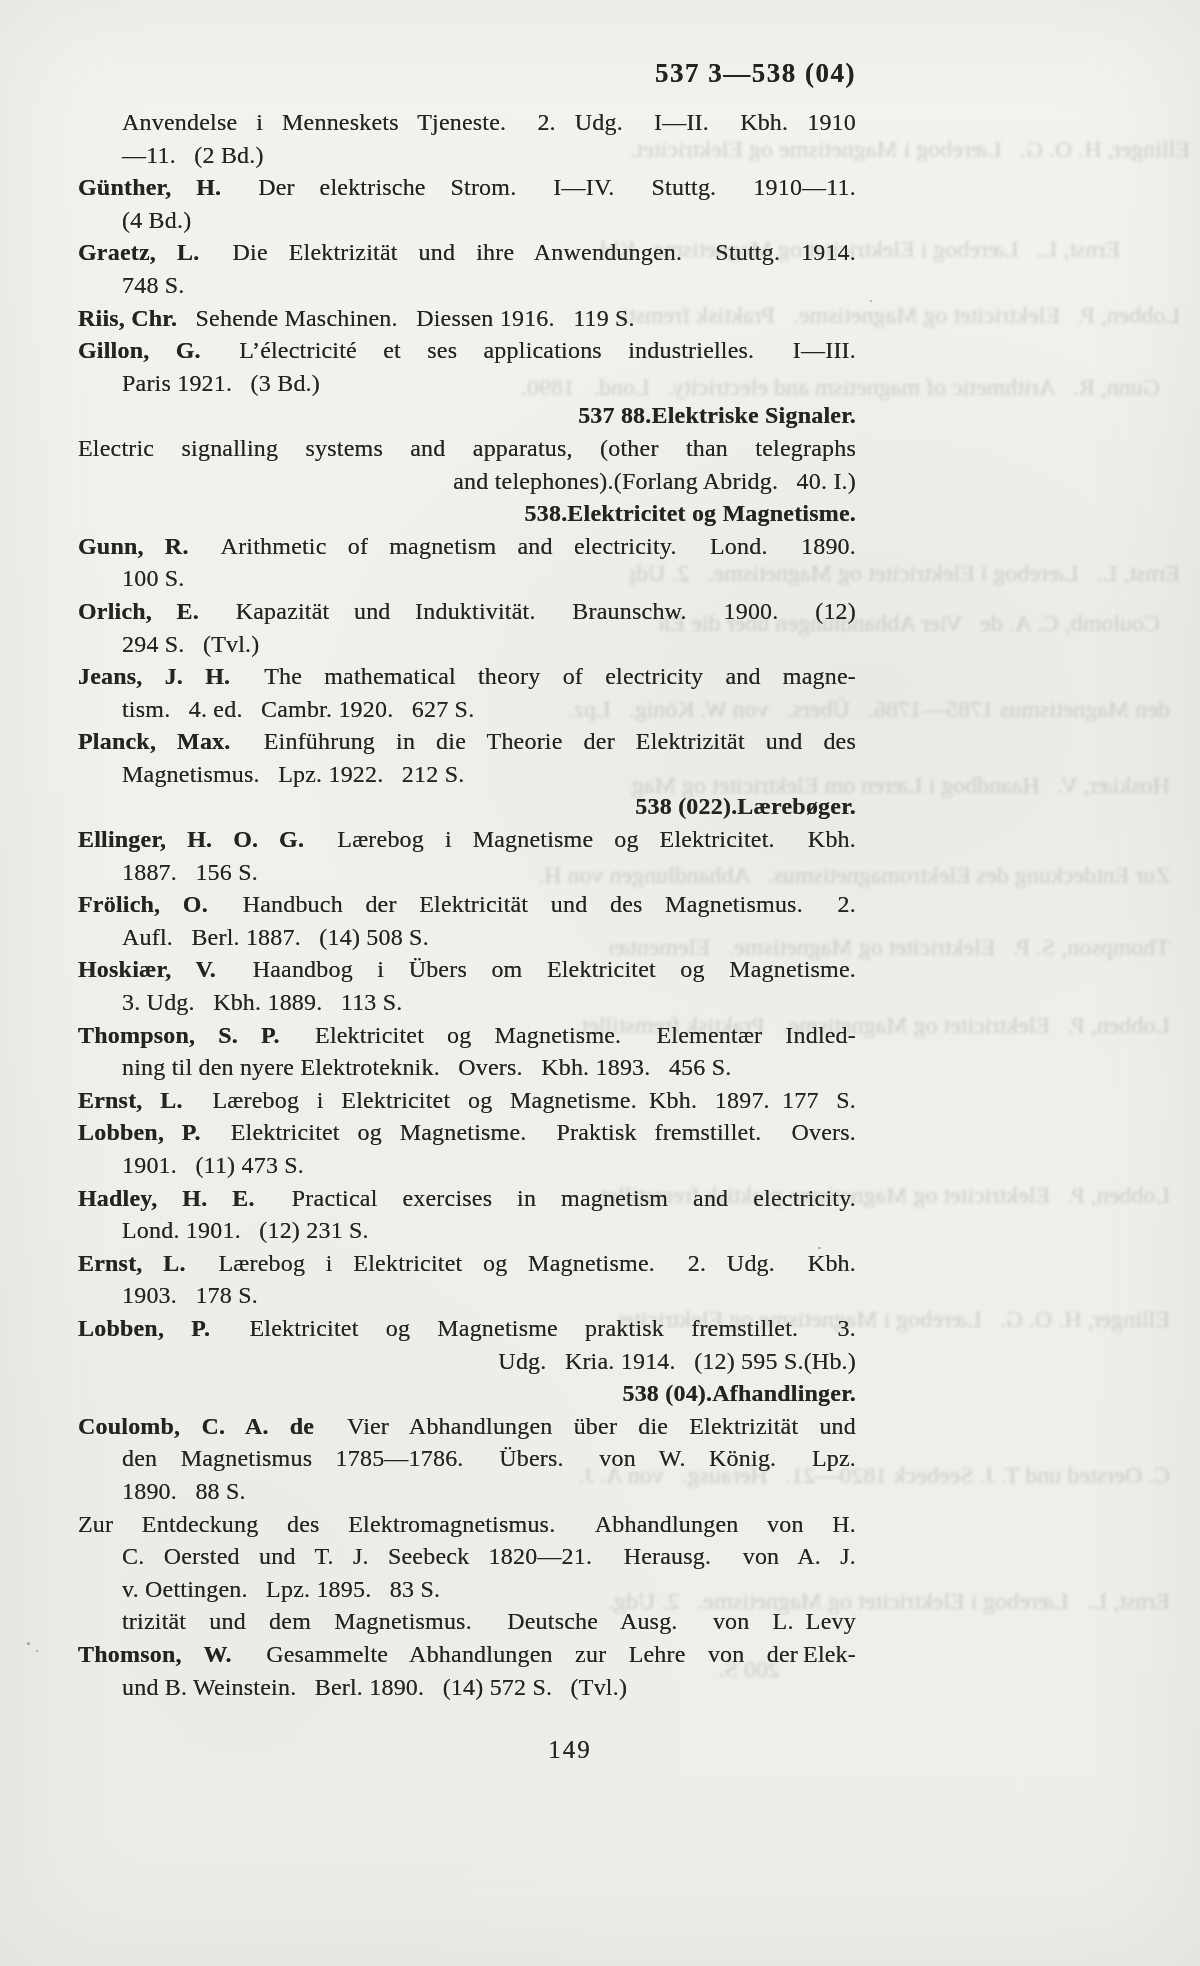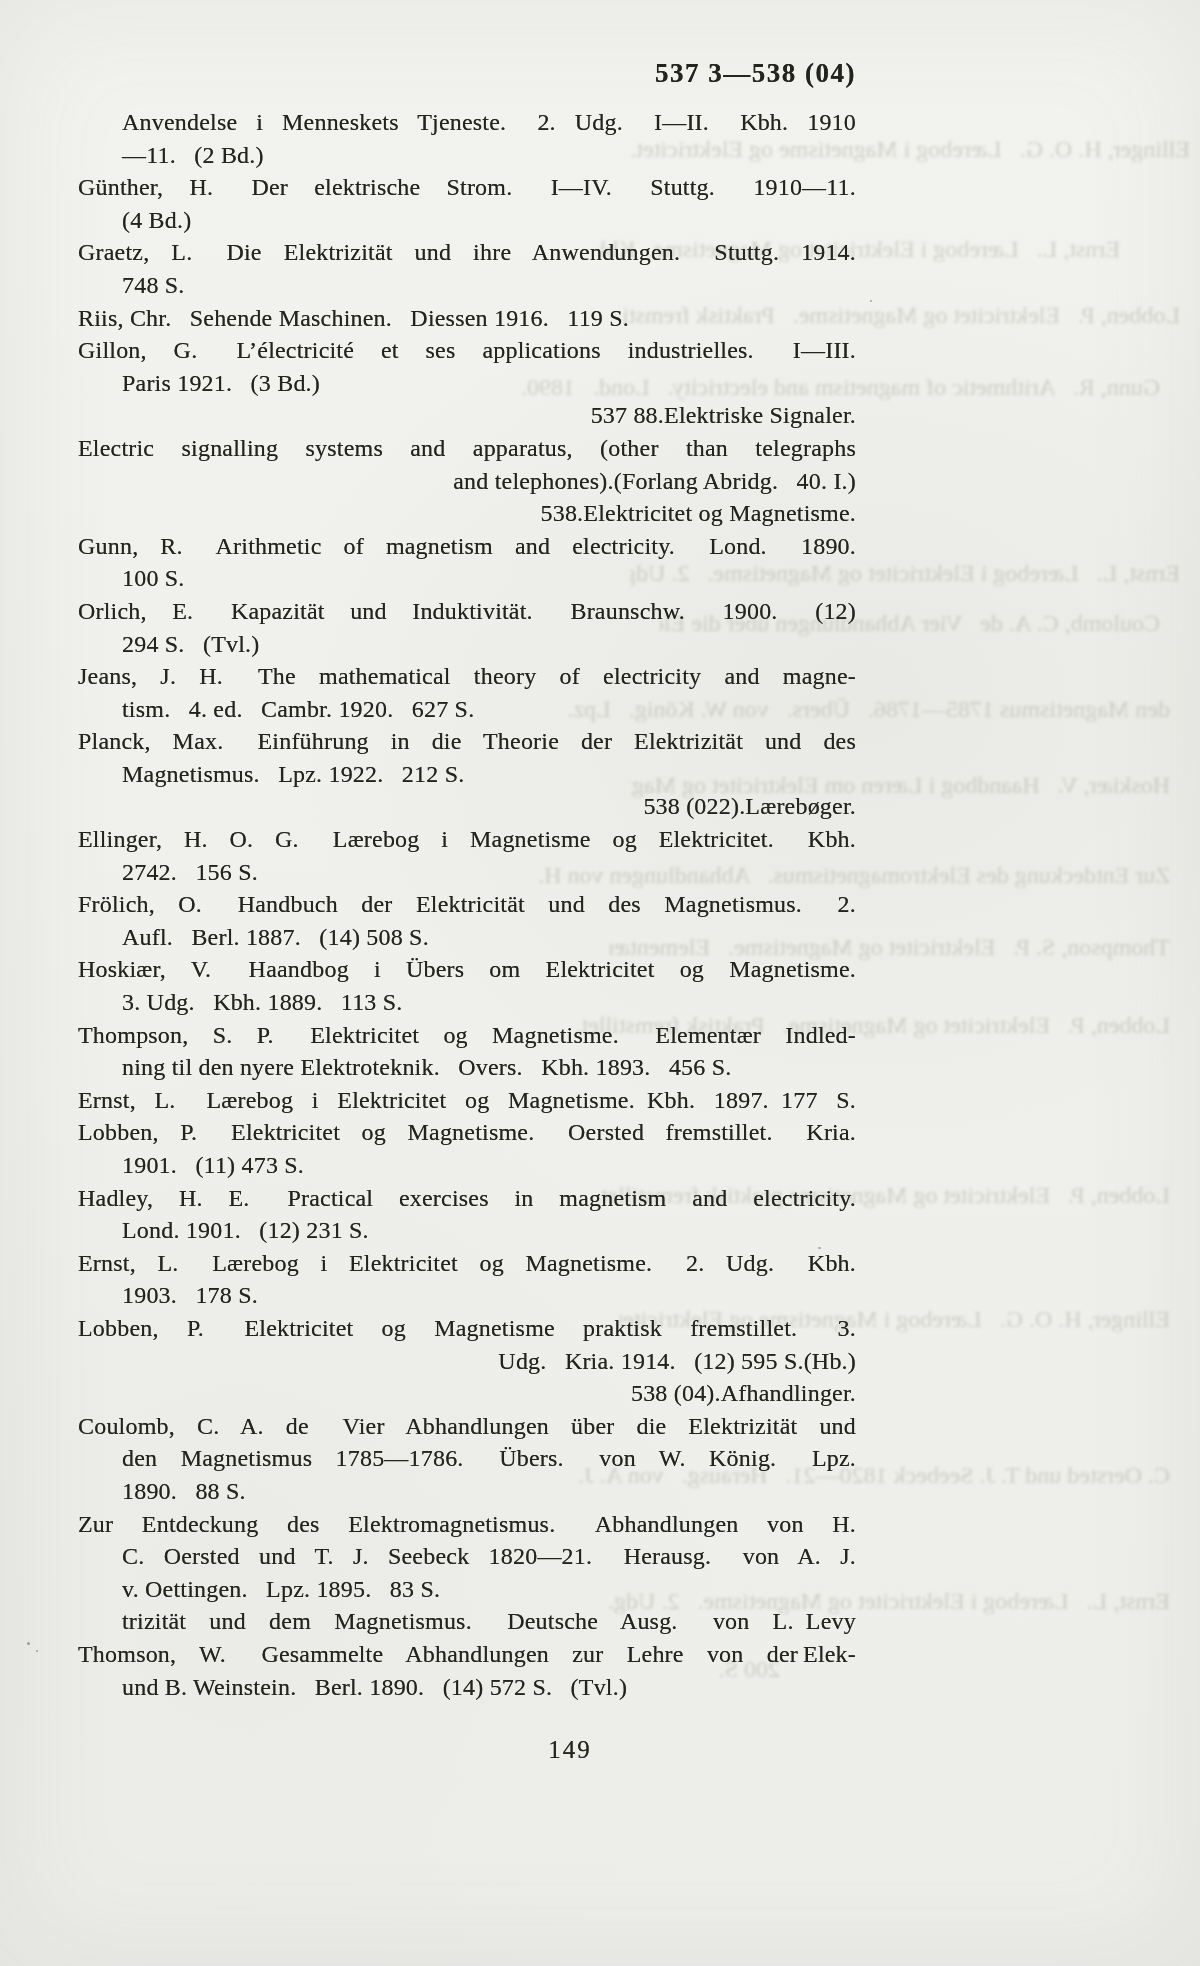--- a/index.html
+++ b/index.html
@@ -41,21 +41,21 @@
     position:absolute; top:106px; left:78px; width:778px;
     font-size:24px; line-height:32.6px; letter-spacing:0.2px;
     text-shadow:0 0 0.6px rgba(30,30,26,0.65);
   }
   .line { text-align:left; }
   .line.just { text-align:justify; text-align-last:justify; }
   .line.indent { padding-left:44px; }
   .line.two { display:flex; justify-content:flex-end; }
   .line.two .lpart { flex:0 1 auto; }
   .line.two .rpart { flex:0 0 auto; }
-  .b { font-weight:normal; }
+  .b { font-weight:bold; }
   .pagenum {
     position:absolute; top:1736px; left:470px; width:200px;
     text-align:center; font-size:25px; letter-spacing:2px;
     text-shadow:0 0 0.6px rgba(30,30,26,0.65);
   }
 </style>
 </head>
 <body>
 
 <div class="page">
@@ -114,29 +114,29 @@
       <div class="line indent"><span>294 S.  (Tvl.)</span></div>
       <div class="line just"><span class="b">Jeans, J. H.</span><span>  The mathematical theory of electricity and magne-</span></div>
       <div class="line indent"><span>tism.  4. ed.  Cambr. 1920.  627 S.</span></div>
       <div class="line just"><span class="b">Planck, Max.</span><span>  Einführung in die Theorie der Elektrizität und des</span></div>
       <div class="line indent"><span>Magnetismus.  Lpz. 1922.  212 S.</span></div>
       <div class="line two">
         <span class="lpart b">538 (022).</span>
         <span class="rpart b">Lærebøger.</span>
       </div>
       <div class="line just"><span class="b">Ellinger, H. O. G.</span><span>  Lærebog i Magnetisme og Elektricitet.  Kbh.</span></div>
-      <div class="line indent"><span>2742.  156 S.</span></div>
+      <div class="line indent"><span>1887.  156 S.</span></div>
       <div class="line just"><span class="b">Frölich, O.</span><span>  Handbuch der Elektricität und des Magnetismus.  2.</span></div>
       <div class="line indent"><span>Aufl.  Berl. 1887.  (14) 508 S.</span></div>
       <div class="line just"><span class="b">Hoskiær, V.</span><span>  Haandbog i Übers om Elektricitet og Magnetisme.</span></div>
       <div class="line indent"><span>3. Udg.  Kbh. 1889.  113 S.</span></div>
       <div class="line just"><span class="b">Thompson, S. P.</span><span>  Elektricitet og Magnetisme.  Elementær Indled-</span></div>
       <div class="line indent"><span>ning til den nyere Elektroteknik.  Overs.  Kbh. 1893.  456 S.</span></div>
       <div class="line just"><span class="b">Ernst, L.</span><span>  Lærebog i Elektricitet og Magnetisme. Kbh. 1897. 177 S.</span></div>
-      <div class="line just"><span class="b">Lobben, P.</span><span>  Elektricitet og Magnetisme.  Oersted fremstillet.  Kria.</span></div>
+      <div class="line just"><span class="b">Lobben, P.</span><span>  Elektricitet og Magnetisme.  Praktisk fremstillet.  Overs.</span></div>
       <div class="line indent"><span>1901.  (11) 473 S.</span></div>
       <div class="line just"><span class="b">Hadley, H. E.</span><span>  Practical exercises in magnetism and electricity.</span></div>
       <div class="line indent"><span>Lond. 1901.  (12) 231 S.</span></div>
       <div class="line just"><span class="b">Ernst, L.</span><span>  Lærebog i Elektricitet og Magnetisme.  2. Udg.  Kbh.</span></div>
       <div class="line indent"><span>1903.  178 S.</span></div>
       <div class="line just"><span class="b">Lobben, P.</span><span>  Elektricitet og Magnetisme praktisk fremstillet.  3.</span></div>
       <div class="line indent two">
         <span class="lpart">Udg.  Kria. 1914.  (12) 595 S.</span>
         <span class="rpart">(Hb.)</span>
       </div>

